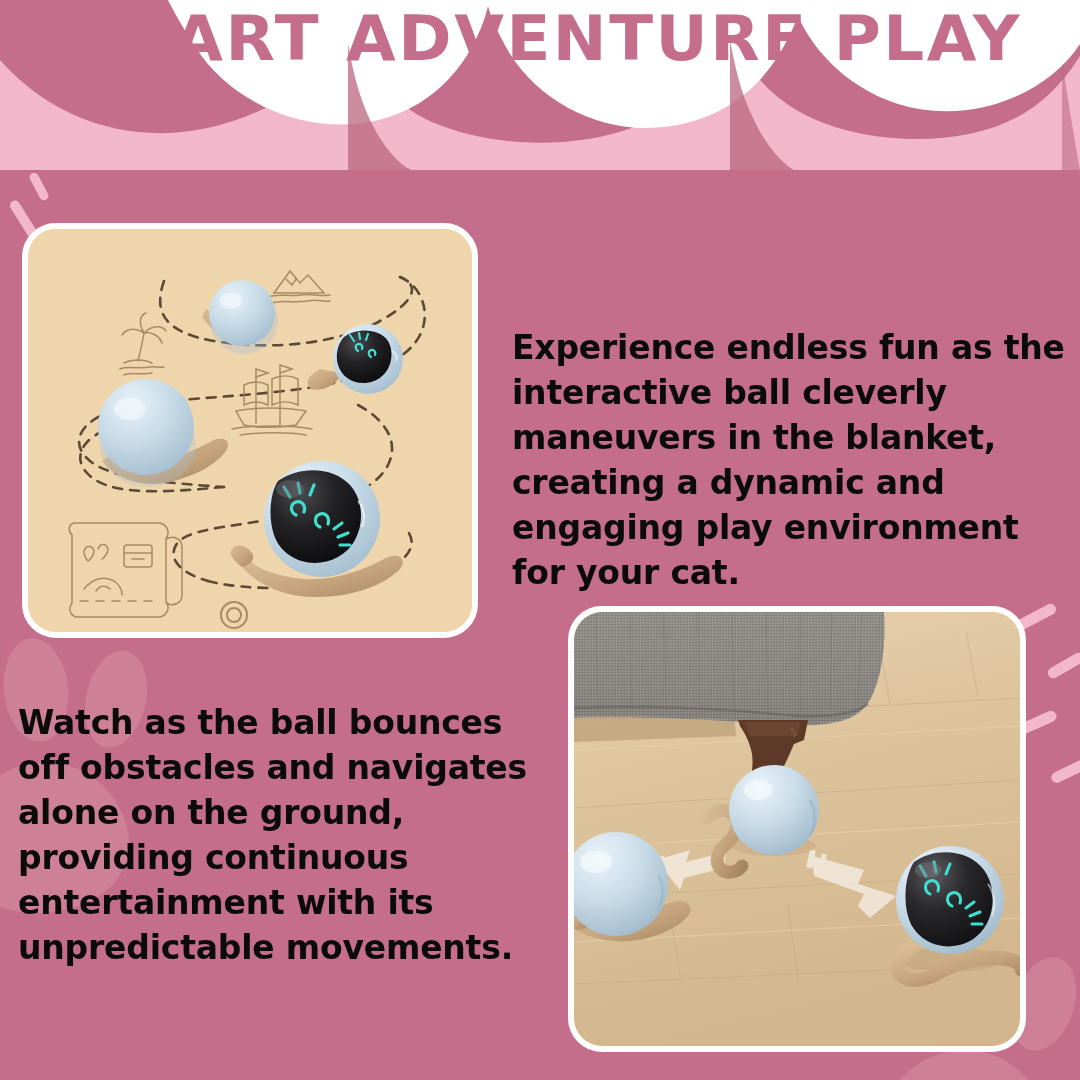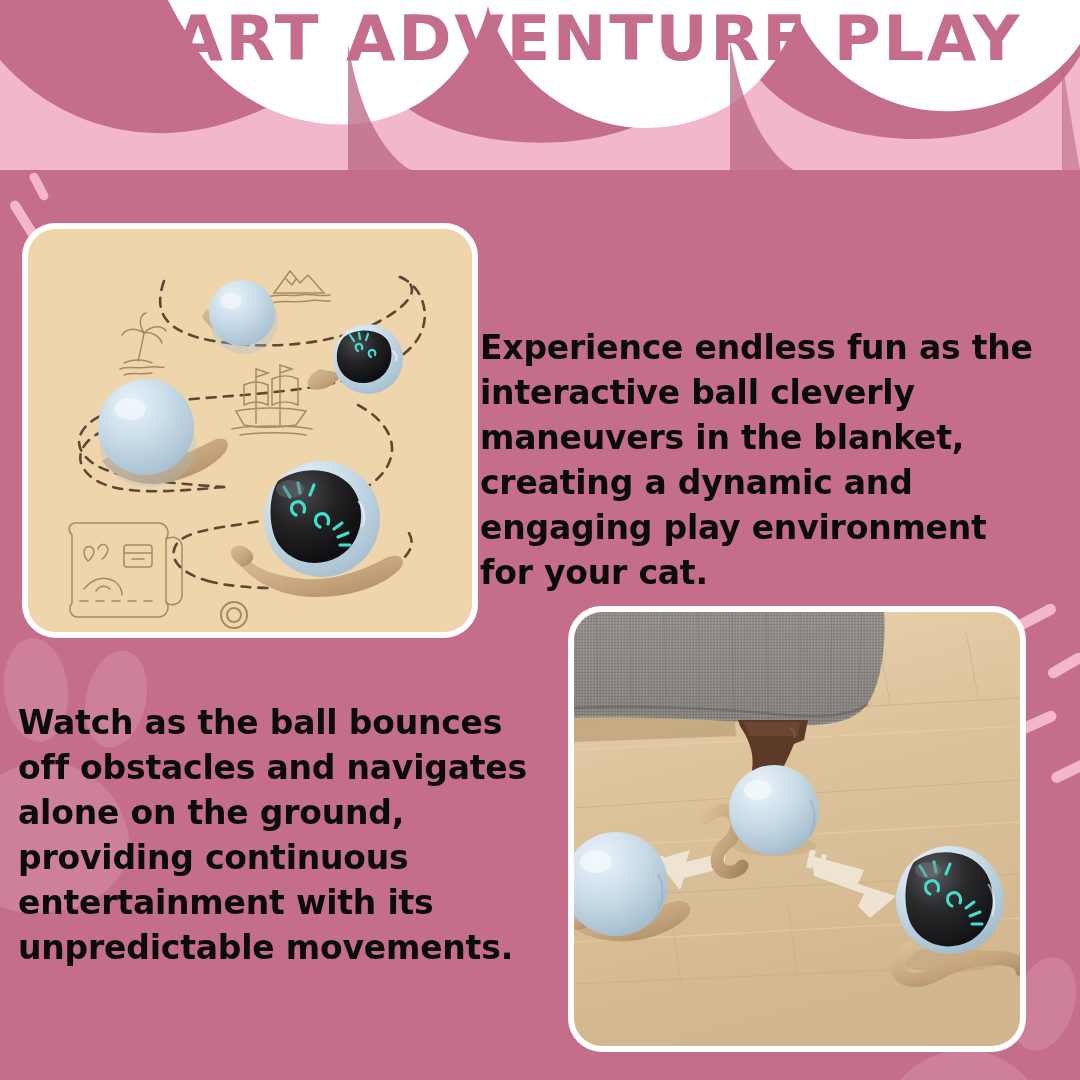--- a/index.html
+++ b/index.html
@@ -83,21 +83,21 @@
     position:absolute;
     color:#0b0b0b;
     font-family:"DejaVu Sans", sans-serif;
     font-weight:700;
     font-size:33px;
     line-height:45px;
     letter-spacing:-0.2px;
     white-space:pre-line;
     z-index:3;
   }
-  #copy-top  { left:480px; top:325px; width:566px; }
+  #copy-top  { left:512px; top:325px; width:566px; }
   #copy-left { left:18px;  top:700px; width:540px; }
 </style>
 </head>
 <body>
 
 <div id="poster">
 
   <div class="paw" id="paw-left">
     <span class="pad"></span>
     <span class="toe t1"></span>

